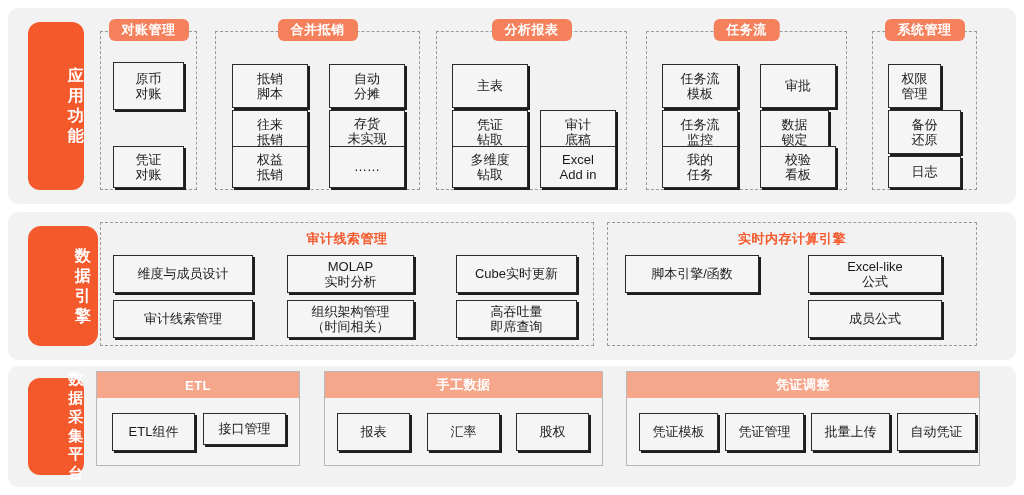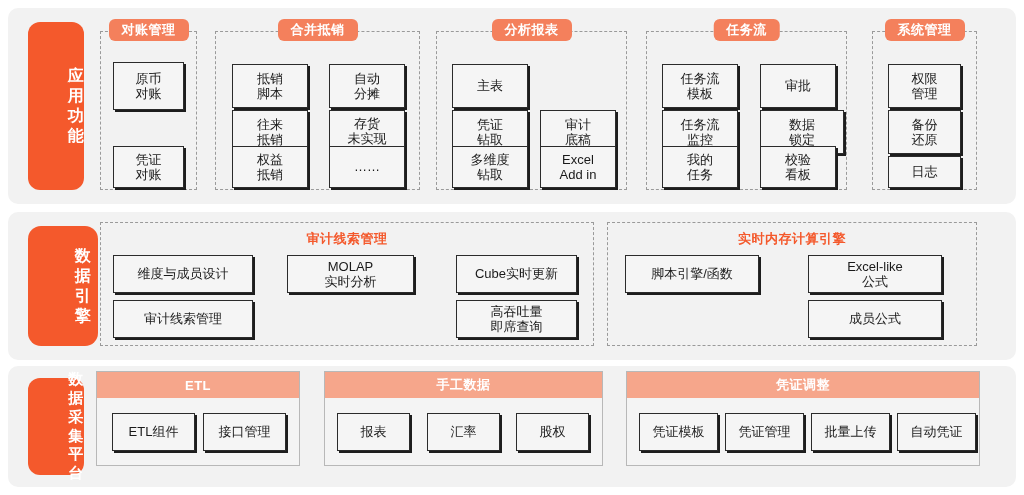--- a/index.html
+++ b/index.html
@@ -170,49 +170,51 @@
 Add in</div>
 
   <div class="dgroup" style="left:646px; top:31px; width:201px; height:159px;">
     <div class="dgroup-title">任务流</div>
   </div>
   <div class="leaf" style="left:662px; top:64px; width:76px; height:44px;">任务流
 模板</div>
   <div class="leaf" style="left:760px; top:64px; width:76px; height:44px;">审批</div>
   <div class="leaf" style="left:662px; top:110px; width:76px; height:44px;">任务流
 监控</div>
-  <div class="leaf" style="left:760px; top:110px; width:84px; height:44px;">数据
+  <div class="leaf" style="left:760px; top:110px; width:69px; height:44px;">数据
 锁定</div>
   <div class="leaf" style="left:662px; top:146px; width:76px; height:42px;">我的
 任务</div>
   <div class="leaf" style="left:760px; top:146px; width:76px; height:42px;">校验
 看板</div>
 
   <div class="dgroup" style="left:872px; top:31px; width:105px; height:159px;">
     <div class="dgroup-title">系统管理</div>
   </div>
-  <div class="leaf" style="left:888px; top:64px; width:73px; height:44px;">权限
+  <div class="leaf" style="left:888px; top:64px; width:53px; height:44px;">权限
 管理</div>
   <div class="leaf" style="left:888px; top:110px; width:73px; height:44px;">备份
 还原</div>
   <div class="leaf" style="left:888px; top:156px; width:73px; height:32px;">日志</div>
 
   <div class="row-panel" id="row-engine"></div>
 
   <div class="row-tab" id="tab-engine">数据
 引擎</div>
 
   <div class="dgroup" style="left:100px; top:222px; width:494px; height:124px;">
     <div class="dgroup-title-inline">审计线索管理</div>
   </div>
   <div class="leaf" style="left:113px; top:255px; width:140px; height:38px;">维度与成员设计</div>
   <div class="leaf" style="left:287px; top:255px; width:127px; height:38px;">MOLAP
 实时分析</div>
   <div class="leaf" style="left:456px; top:255px; width:121px; height:38px;">Cube实时更新</div>
   <div class="leaf" style="left:113px; top:300px; width:140px; height:38px;">审计线索管理</div>
+  <div class="leaf" style="left:287px; top:300px; width:127px; height:38px;">组织架构管理
+（时间相关）</div>
   <div class="leaf" style="left:456px; top:300px; width:121px; height:38px;">高吞吐量
 即席查询</div>
 
   <div class="dgroup" style="left:607px; top:222px; width:370px; height:124px;">
     <div class="dgroup-title-inline">实时内存计算引擎</div>
   </div>
   <div class="leaf" style="left:625px; top:255px; width:134px; height:38px;">脚本引擎/函数</div>
   <div class="leaf" style="left:808px; top:255px; width:134px; height:38px;">Excel-like
 公式</div>
   <div class="leaf" style="left:808px; top:300px; width:134px; height:38px;">成员公式</div>
@@ -220,21 +222,21 @@
   <div class="row-panel" id="row-collect"></div>
 
   <div class="row-tab" id="tab-collect">数据
 采集
 平台</div>
 
   <div class="card" style="left:96px; top:371px; width:204px; height:95px;">
     <div class="card-head">ETL</div>
   </div>
   <div class="leaf" style="left:112px; top:413px; width:83px; height:38px;">ETL组件</div>
-  <div class="leaf" style="left:203px; top:413px; width:83px; height:38px;">接口管理</div>
+  <div class="leaf" style="left:203px; top:413px; width:83px; height:32px;">接口管理</div>
 
   <div class="card" style="left:324px; top:371px; width:279px; height:95px;">
     <div class="card-head">手工数据</div>
   </div>
   <div class="leaf" style="left:337px; top:413px; width:73px; height:38px;">报表</div>
   <div class="leaf" style="left:427px; top:413px; width:73px; height:38px;">汇率</div>
   <div class="leaf" style="left:516px; top:413px; width:73px; height:38px;">股权</div>
 
   <div class="card" style="left:626px; top:371px; width:354px; height:95px;">
     <div class="card-head">凭证调整</div>

